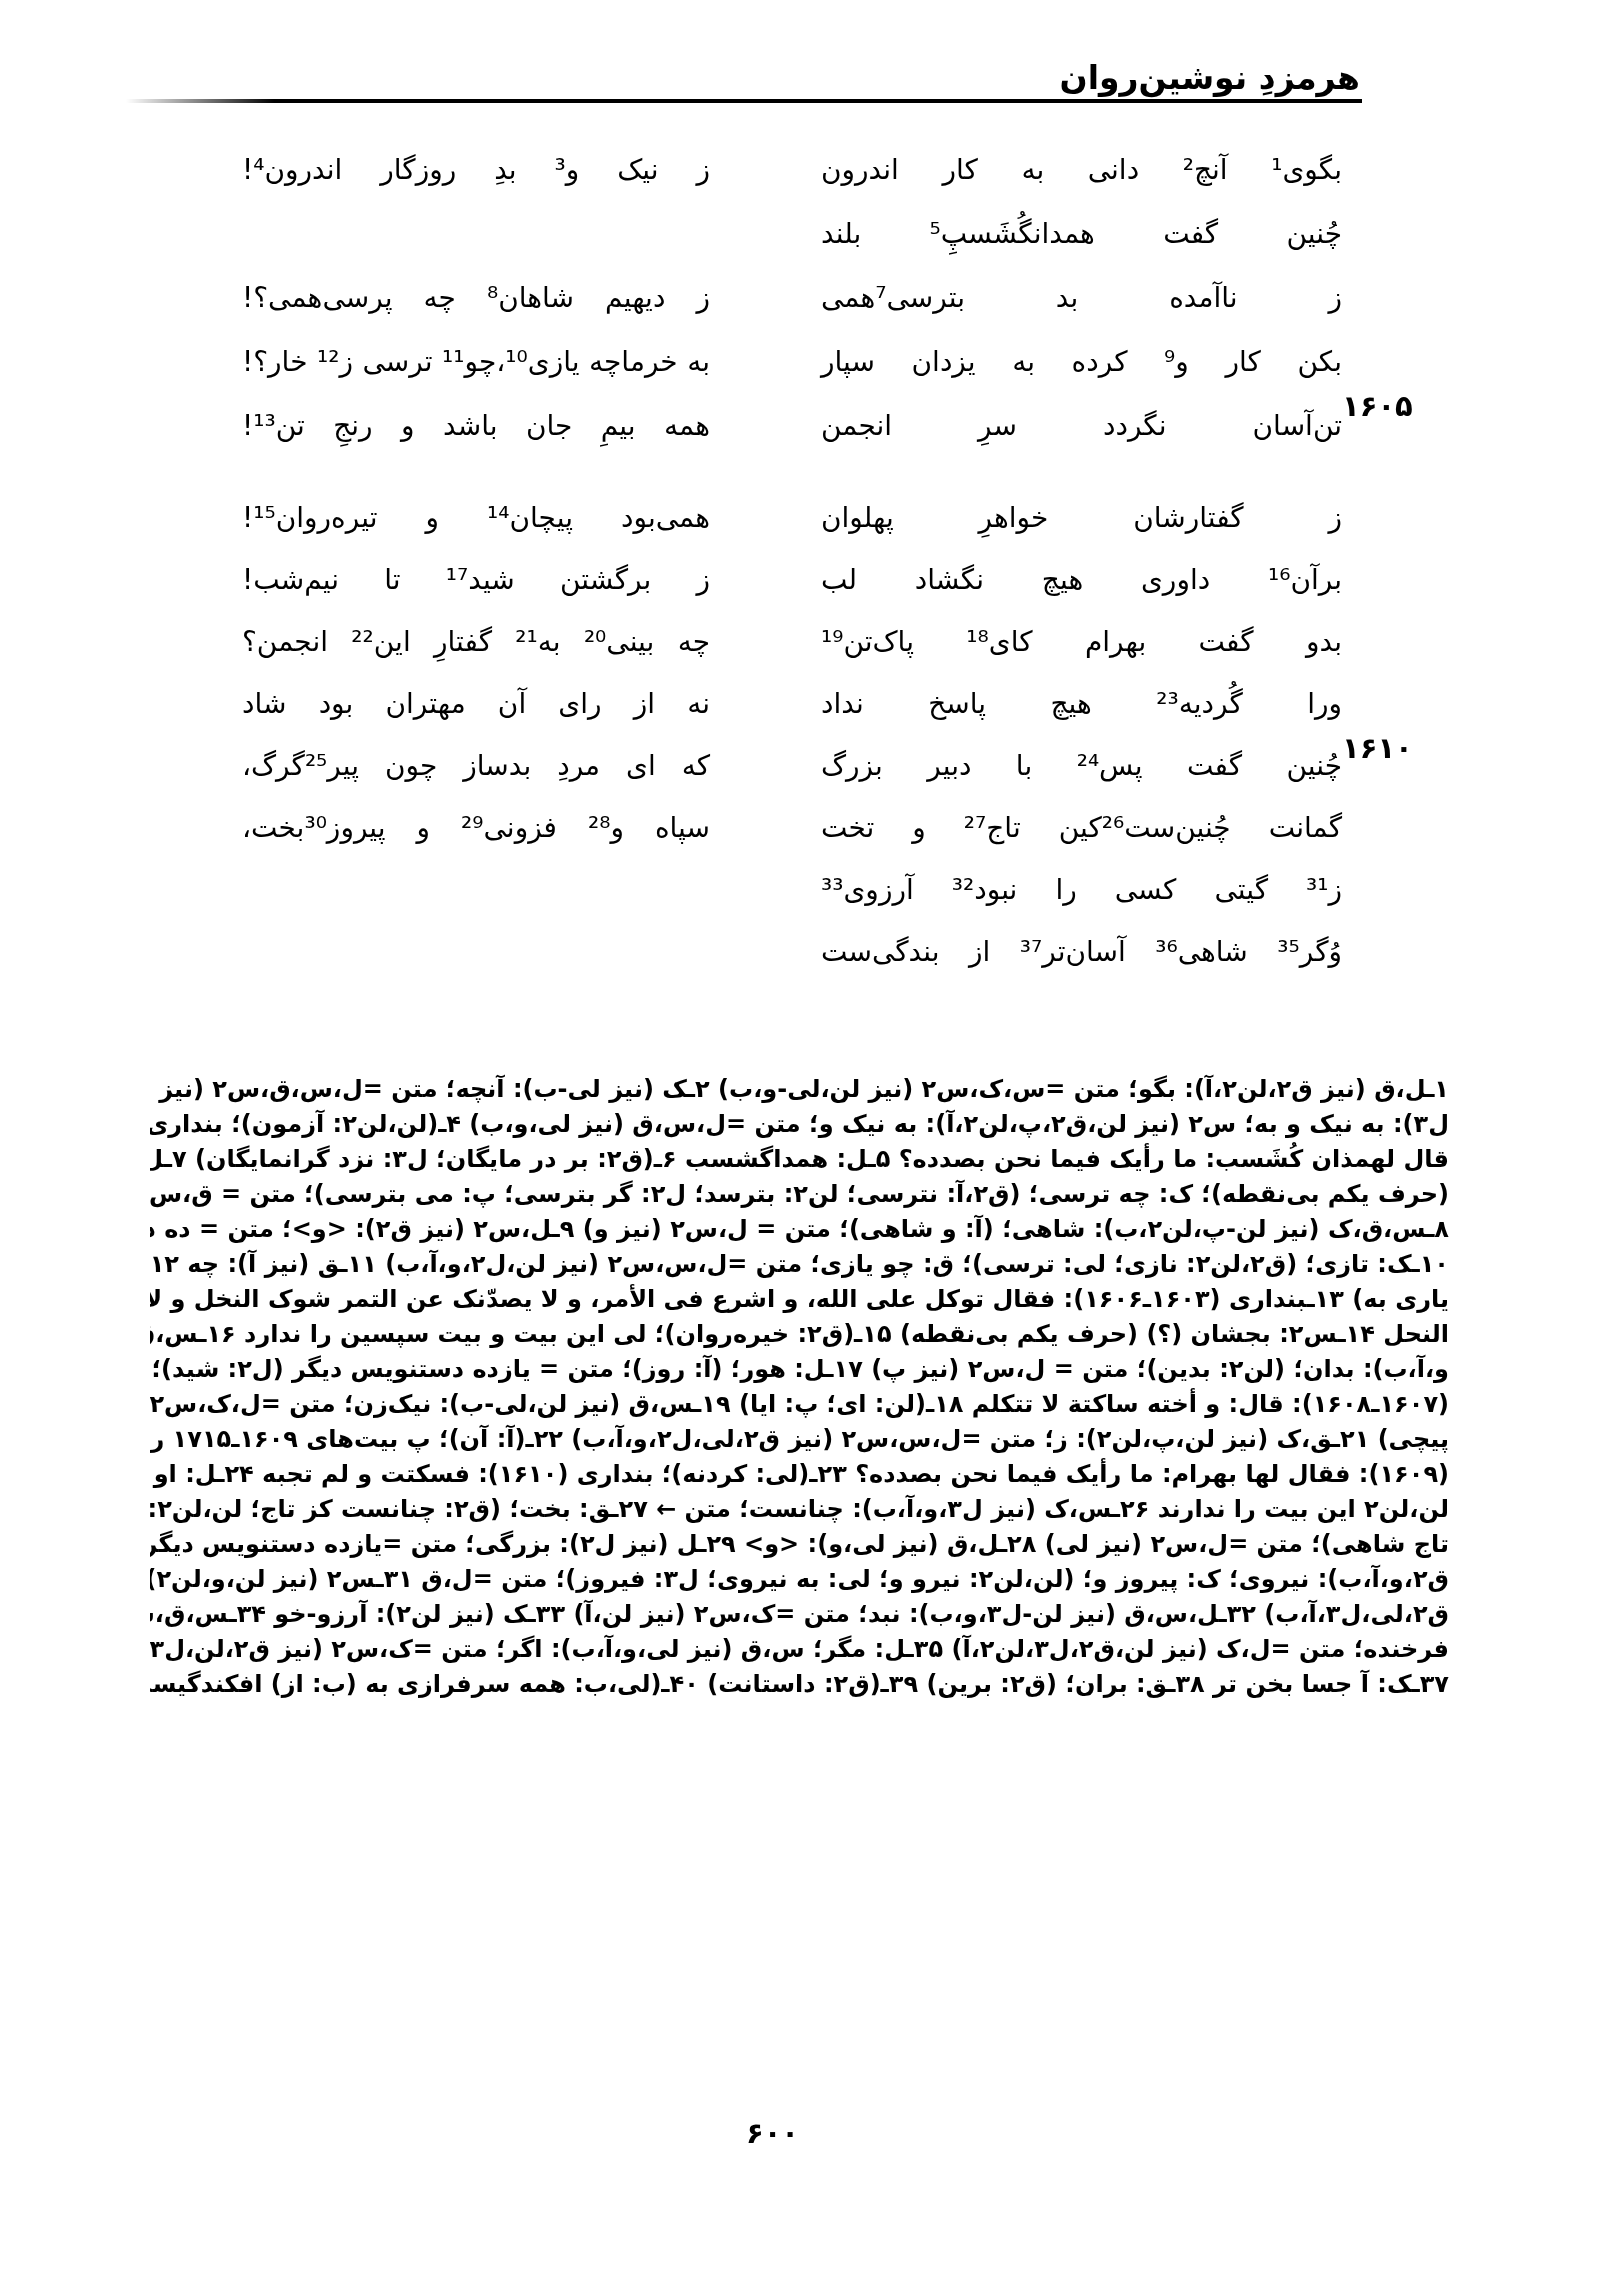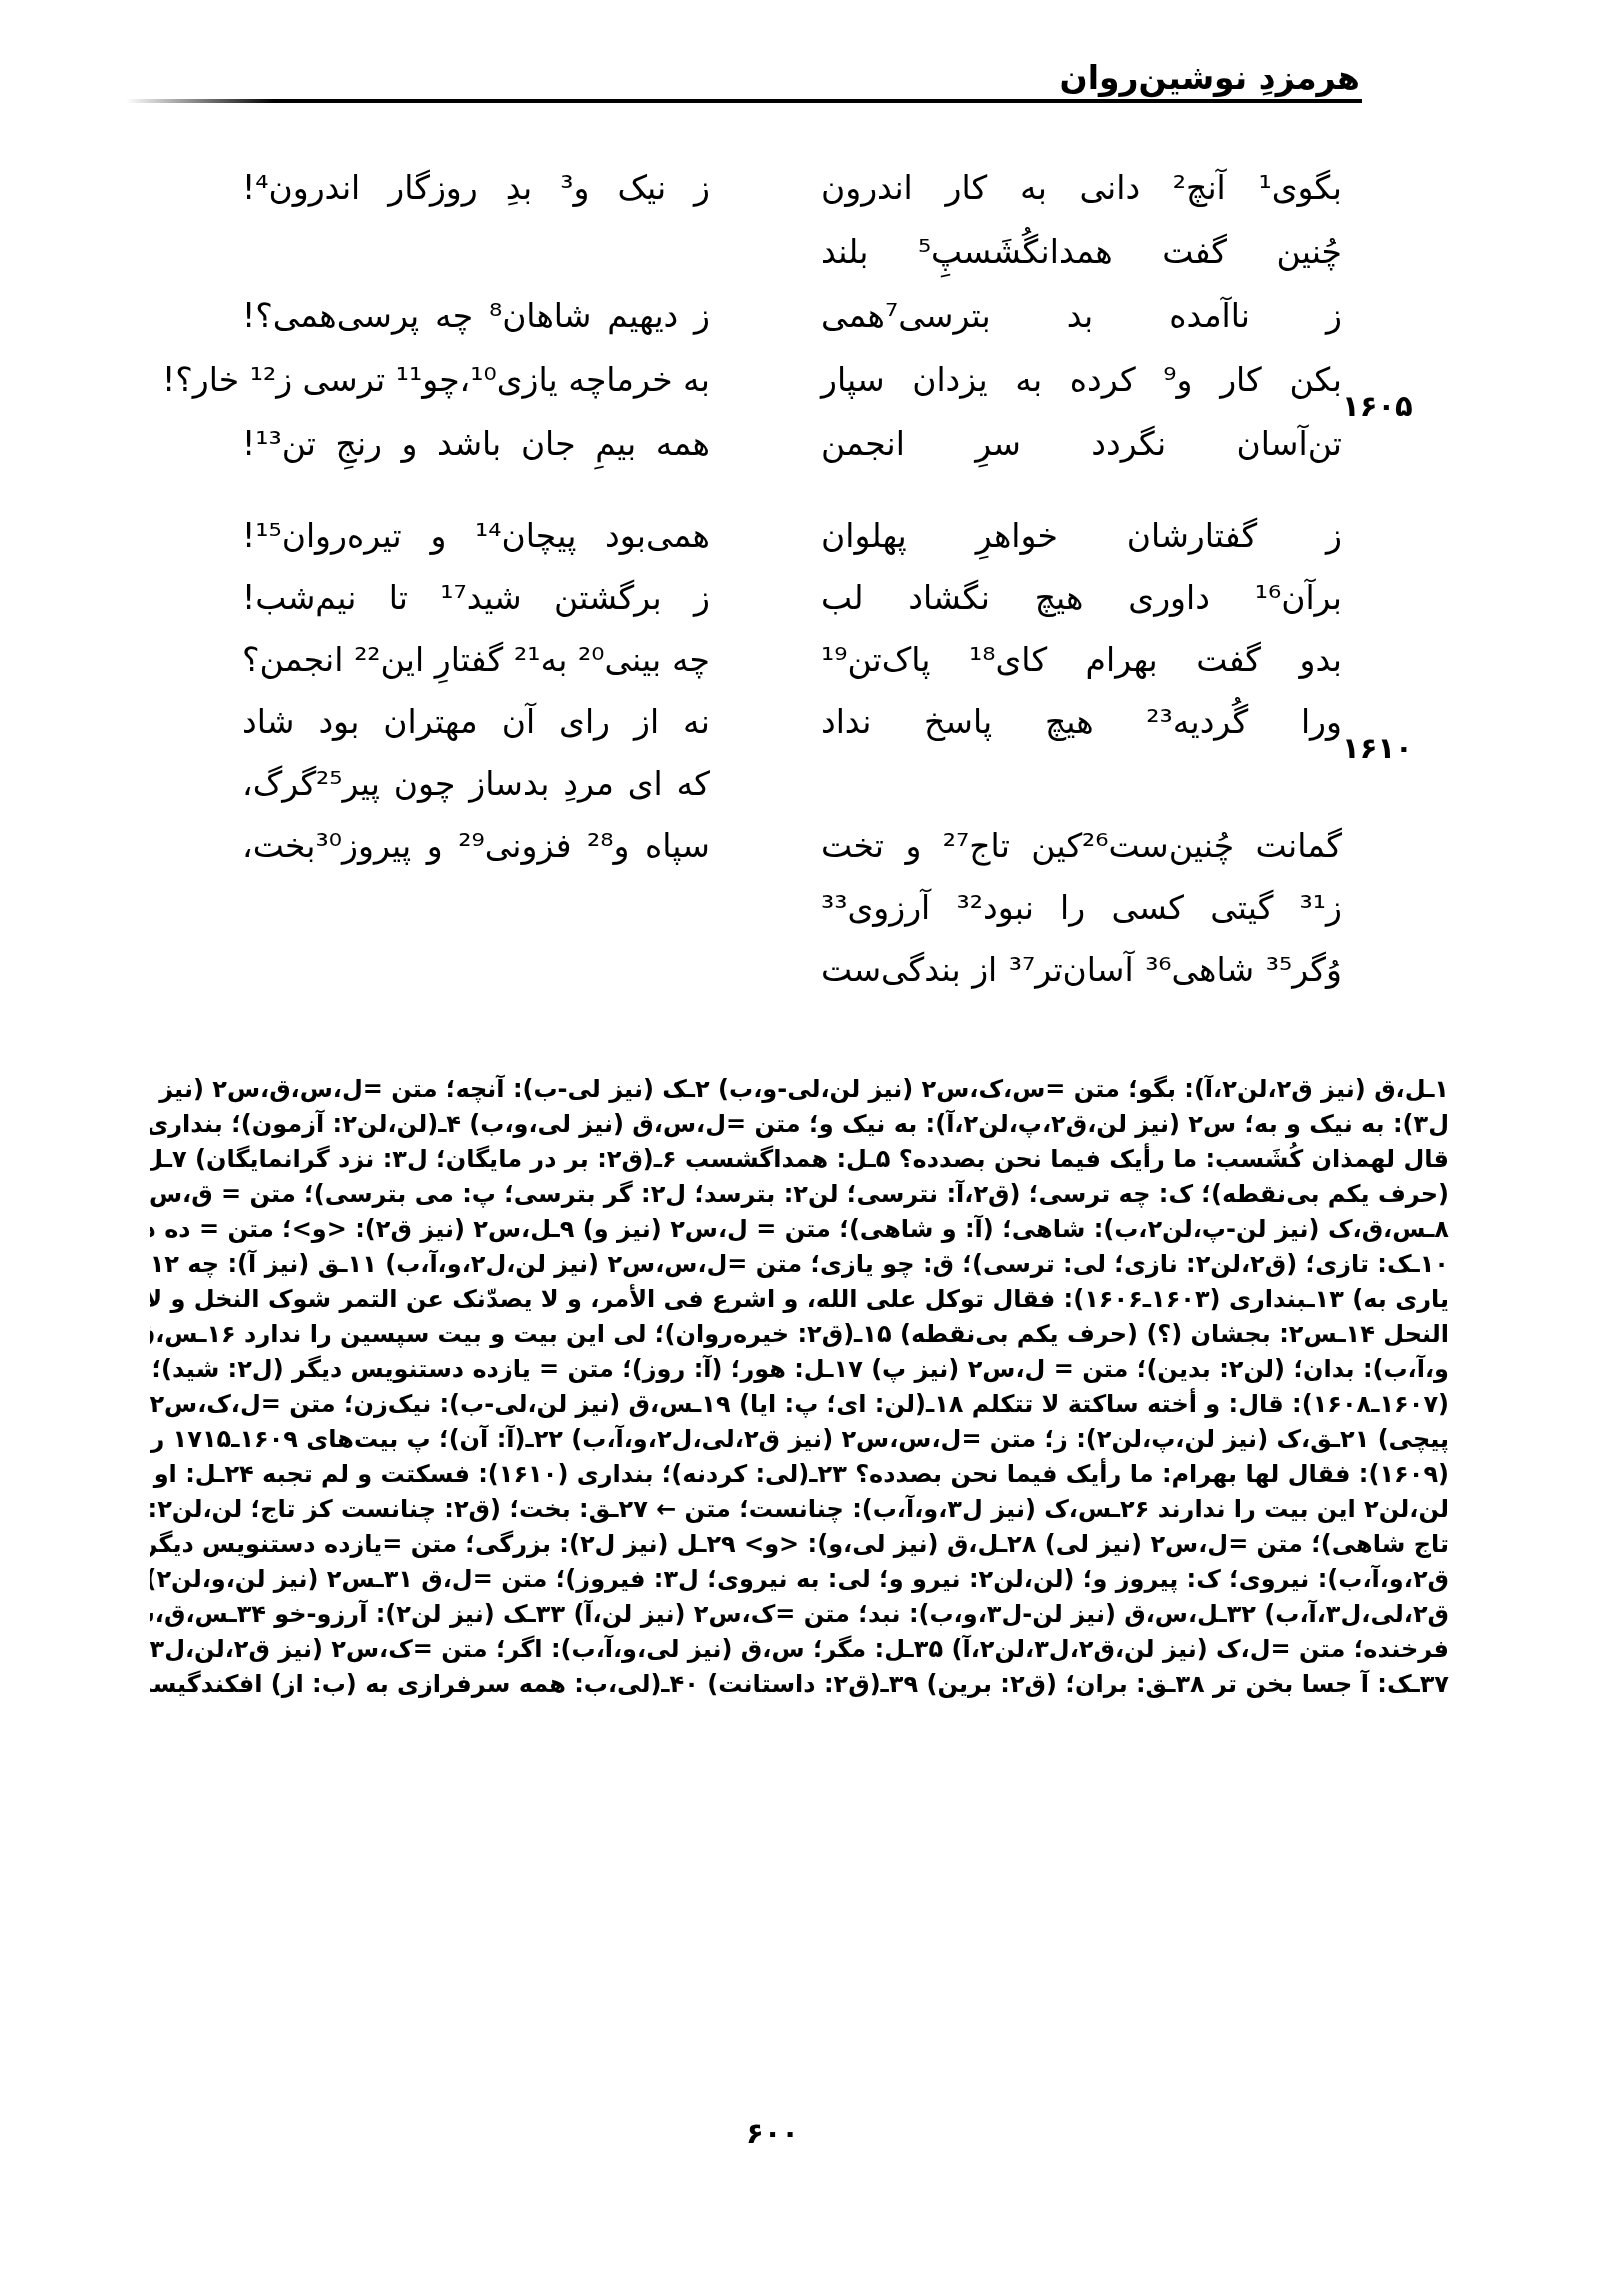--- a/index.html
+++ b/index.html
@@ -56,22 +56,22 @@
     .stanza-1 { top: 0; }
     .stanza-2 { top: 348px; }
     .beyt {
       position: relative;
       height: 64px;
       width: 1159px;
     }
     .stanza-2 .beyt { height: 62px; }
     .hemistich {
       position: absolute;
-      top: 18px;
-      font-size: 33px;
+      top: 0;
+      font-size: 28px;
       line-height: 50px;
       white-space: nowrap;
       text-align: justify;
       text-align-last: justify;
     }
     .hemistich.first {
       right: 58px;
       width: 521px;
     }
     .hemistich.second {
@@ -177,20 +177,21 @@
         <span class="hemistich first">بدو گفت بهرام کای¹⁸ پاک‌تن¹⁹</span>
         <span class="hemistich second">چه بینی²⁰ به²¹ گفتارِ این²² انجمن؟</span>
       </div>
       <div class="beyt">
         <span class="verse-number">۱۶۱۰</span>
         <span class="hemistich first">ورا گُردیه²³ هیچ پاسخ نداد</span>
         <span class="hemistich second">نه از رای آن مهتران بود شاد</span>
       </div>
       <div class="beyt">
         <span class="verse-number"></span>
+        <span class="hemistich first">چُنین گفت پس²⁴ با دبیر بزرگ</span>
         <span class="hemistich second">که ای مردِ بدساز چون پیر²⁵گرگ،</span>
       </div>
       <div class="beyt">
         <span class="verse-number"></span>
         <span class="hemistich first">گمانت چُنین‌ست²⁶کین تاج²⁷ و تخت</span>
         <span class="hemistich second">سپاه و²⁸ فزونی²⁹ و پیروز³⁰بخت،</span>
       </div>
       <div class="beyt">
         <span class="verse-number"></span>
         <span class="hemistich first">ز³¹ گیتی کسی را نبود³² آرزوی³³</span>

